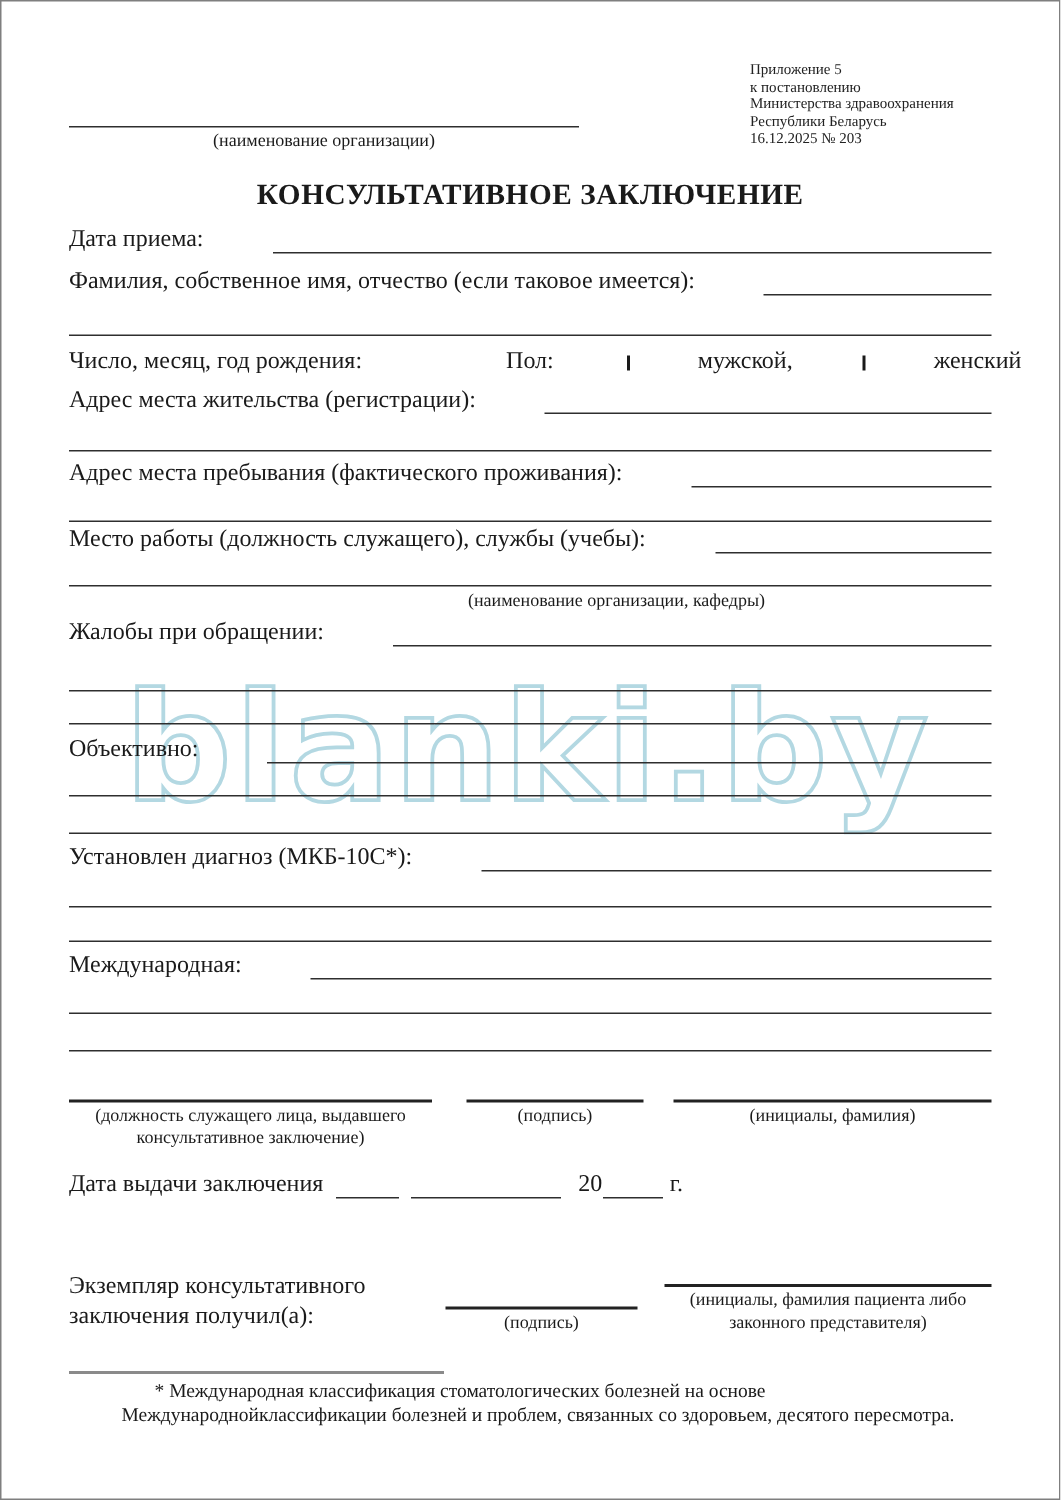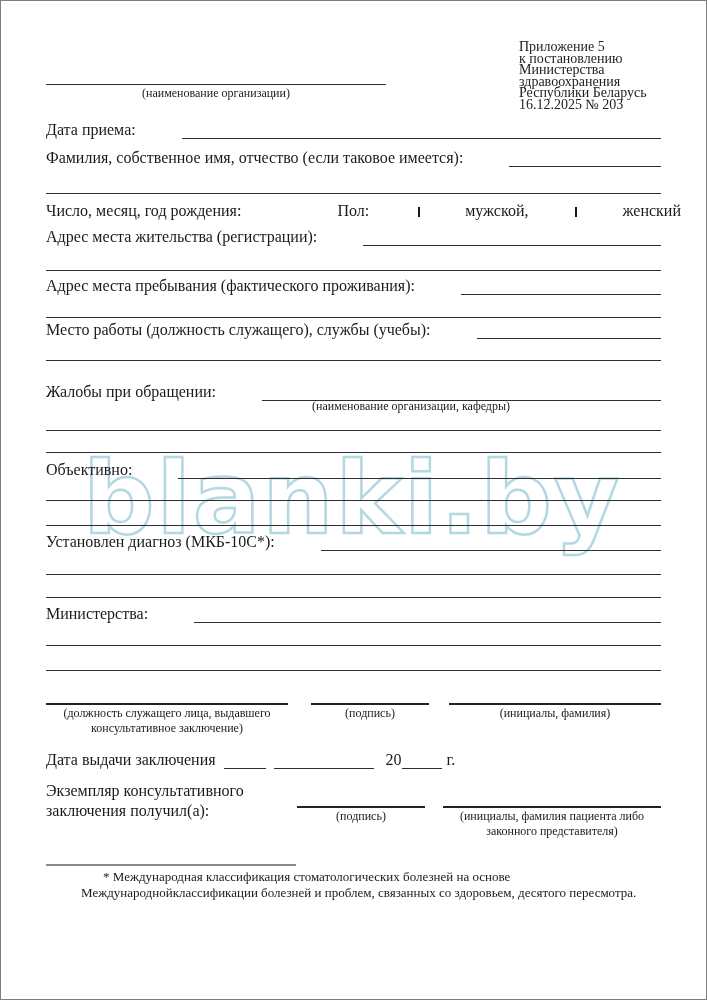--- a/index.html
+++ b/index.html
@@ -12,49 +12,49 @@
     font-family:"Liberation Serif", serif;
     font-size:16px;
     color:#1a1a1a;
     overflow:hidden;
   }
   .watermark-svg {
     position:absolute; left:82px; top:428px;
     pointer-events:none;
   }
   .appendix {
-    position:absolute; left:518px; top:40px; width:160px;
-    font-size:14px; line-height:11.5px; color:#222;
+    position:absolute; left:499px; top:40px; width:160px;
+    font-size:10px; line-height:11.5px; color:#222;
   }
   .org-block { position:absolute; left:45px; top:70px; width:340px; }
   .org-line { height:14px; border-bottom:1px solid #2e2e2e; }
   .org-caption { text-align:center; font-size:12px; padding-top:1px; }
   .body { position:absolute; left:45px; right:45px; top:116px; z-index:1; }
   .title {
     height:30px; padding-top:3px;
     text-align:center; font-weight:bold; font-size:19.5px; letter-spacing:0.4px;
   }
   .row { display:flex; align-items:flex-end;gap:40px; }
   .lbl { white-space:nowrap; }
   .fill { flex:1; border-bottom:1px solid #2e2e2e; height:3px; margin-left:6px; }
   .hr { border-bottom:1px solid #2e2e2e; }
   .caption-row { display:flex; }
-  .caption-row .cap { margin-left:115px; flex:1; text-align:center; font-size:12px; padding-top:2px;margin-top:36px; }
+  .caption-row .cap { margin-left:115px; flex:1; text-align:center; font-size:12px; padding-top:2px; }
   .checkbox {
     width:10px; height:10px; border:1px solid #1a1a1a;
     display:inline-block; margin:0 5px 3px 9px; background:#fff;
   }
   .cb2 { margin-left:7px; }
   .sex-lbl { margin-left:10px; }
   .sig-row { display:flex; align-items:flex-start; margin-top:14px; }
   .sig-line { height:20px; border-bottom:2px solid #222; }
   .sig-cap { font-size:12px; line-height:14px; text-align:center; padding-top:1px; }
   .issue-row { display:flex; align-items:flex-end; height:22px; margin-top:12px; }
   .blank { border-bottom:1px solid #2e2e2e; height:3px; margin-left:8px; }
-  .receipt-row { display:flex; align-items:flex-start; margin-top:12px; }
+  .receipt-row { display:flex; align-items:flex-end; margin-top:32px; }
   .receipt-label { line-height:20px; }
   .r-sig .sig-line { height:27px; border-bottom:2px solid #222; }
   .footnote { margin-top:26px; }
   .footnote-sep { width:250px; border-bottom:2px solid #8a8a8a; }
   .footnote-text { font-size:13px; line-height:16px; text-indent:22px; padding-top:3px;margin-left:35px; }
 </style>
 </head>
 <body>
 
 <div class="page">
@@ -71,20 +71,21 @@
     <div>16.12.2025 № 203</div>
   </div>
 
   <div class="org-block">
     <div class="org-line"></div>
     <div class="org-caption">(наименование организации)</div>
   </div>
 
   <div class="body">
 
+    <div class="title">КОНСУЛЬТАТИВНОЕ ЗАКЛЮЧЕНИЕ</div>
 
     <div class="row" style="height:22px">
       <span class="lbl">Дата приема:</span>
       <span class="fill"></span>
     </div>
 
     <div class="row" style="height:28px">
       <span class="lbl">Фамилия, собственное имя, отчество (если таковое имеется):</span>
       <span class="fill"></span>
     </div>
@@ -145,21 +146,21 @@
 
     <div class="row" style="height:25px">
       <span class="lbl">Установлен диагноз (МКБ-10С*):</span>
       <span class="fill"></span>
     </div>
 
     <div class="hr" style="height:24px"></div>
     <div class="hr" style="height:23px"></div>
 
     <div class="row" style="height:25px">
-      <span class="lbl">Министерства:</span>
+      <span class="lbl">Международная:</span>
       <span class="fill"></span>
     </div>
 
     <div class="hr" style="height:23px"></div>
     <div class="hr" style="height:25px"></div>
 
     <div class="sig-row">
       <div style="width:242px">
         <div class="sig-line"></div>
         <div class="sig-cap">(должность служащего лица, выдавшего</div>

